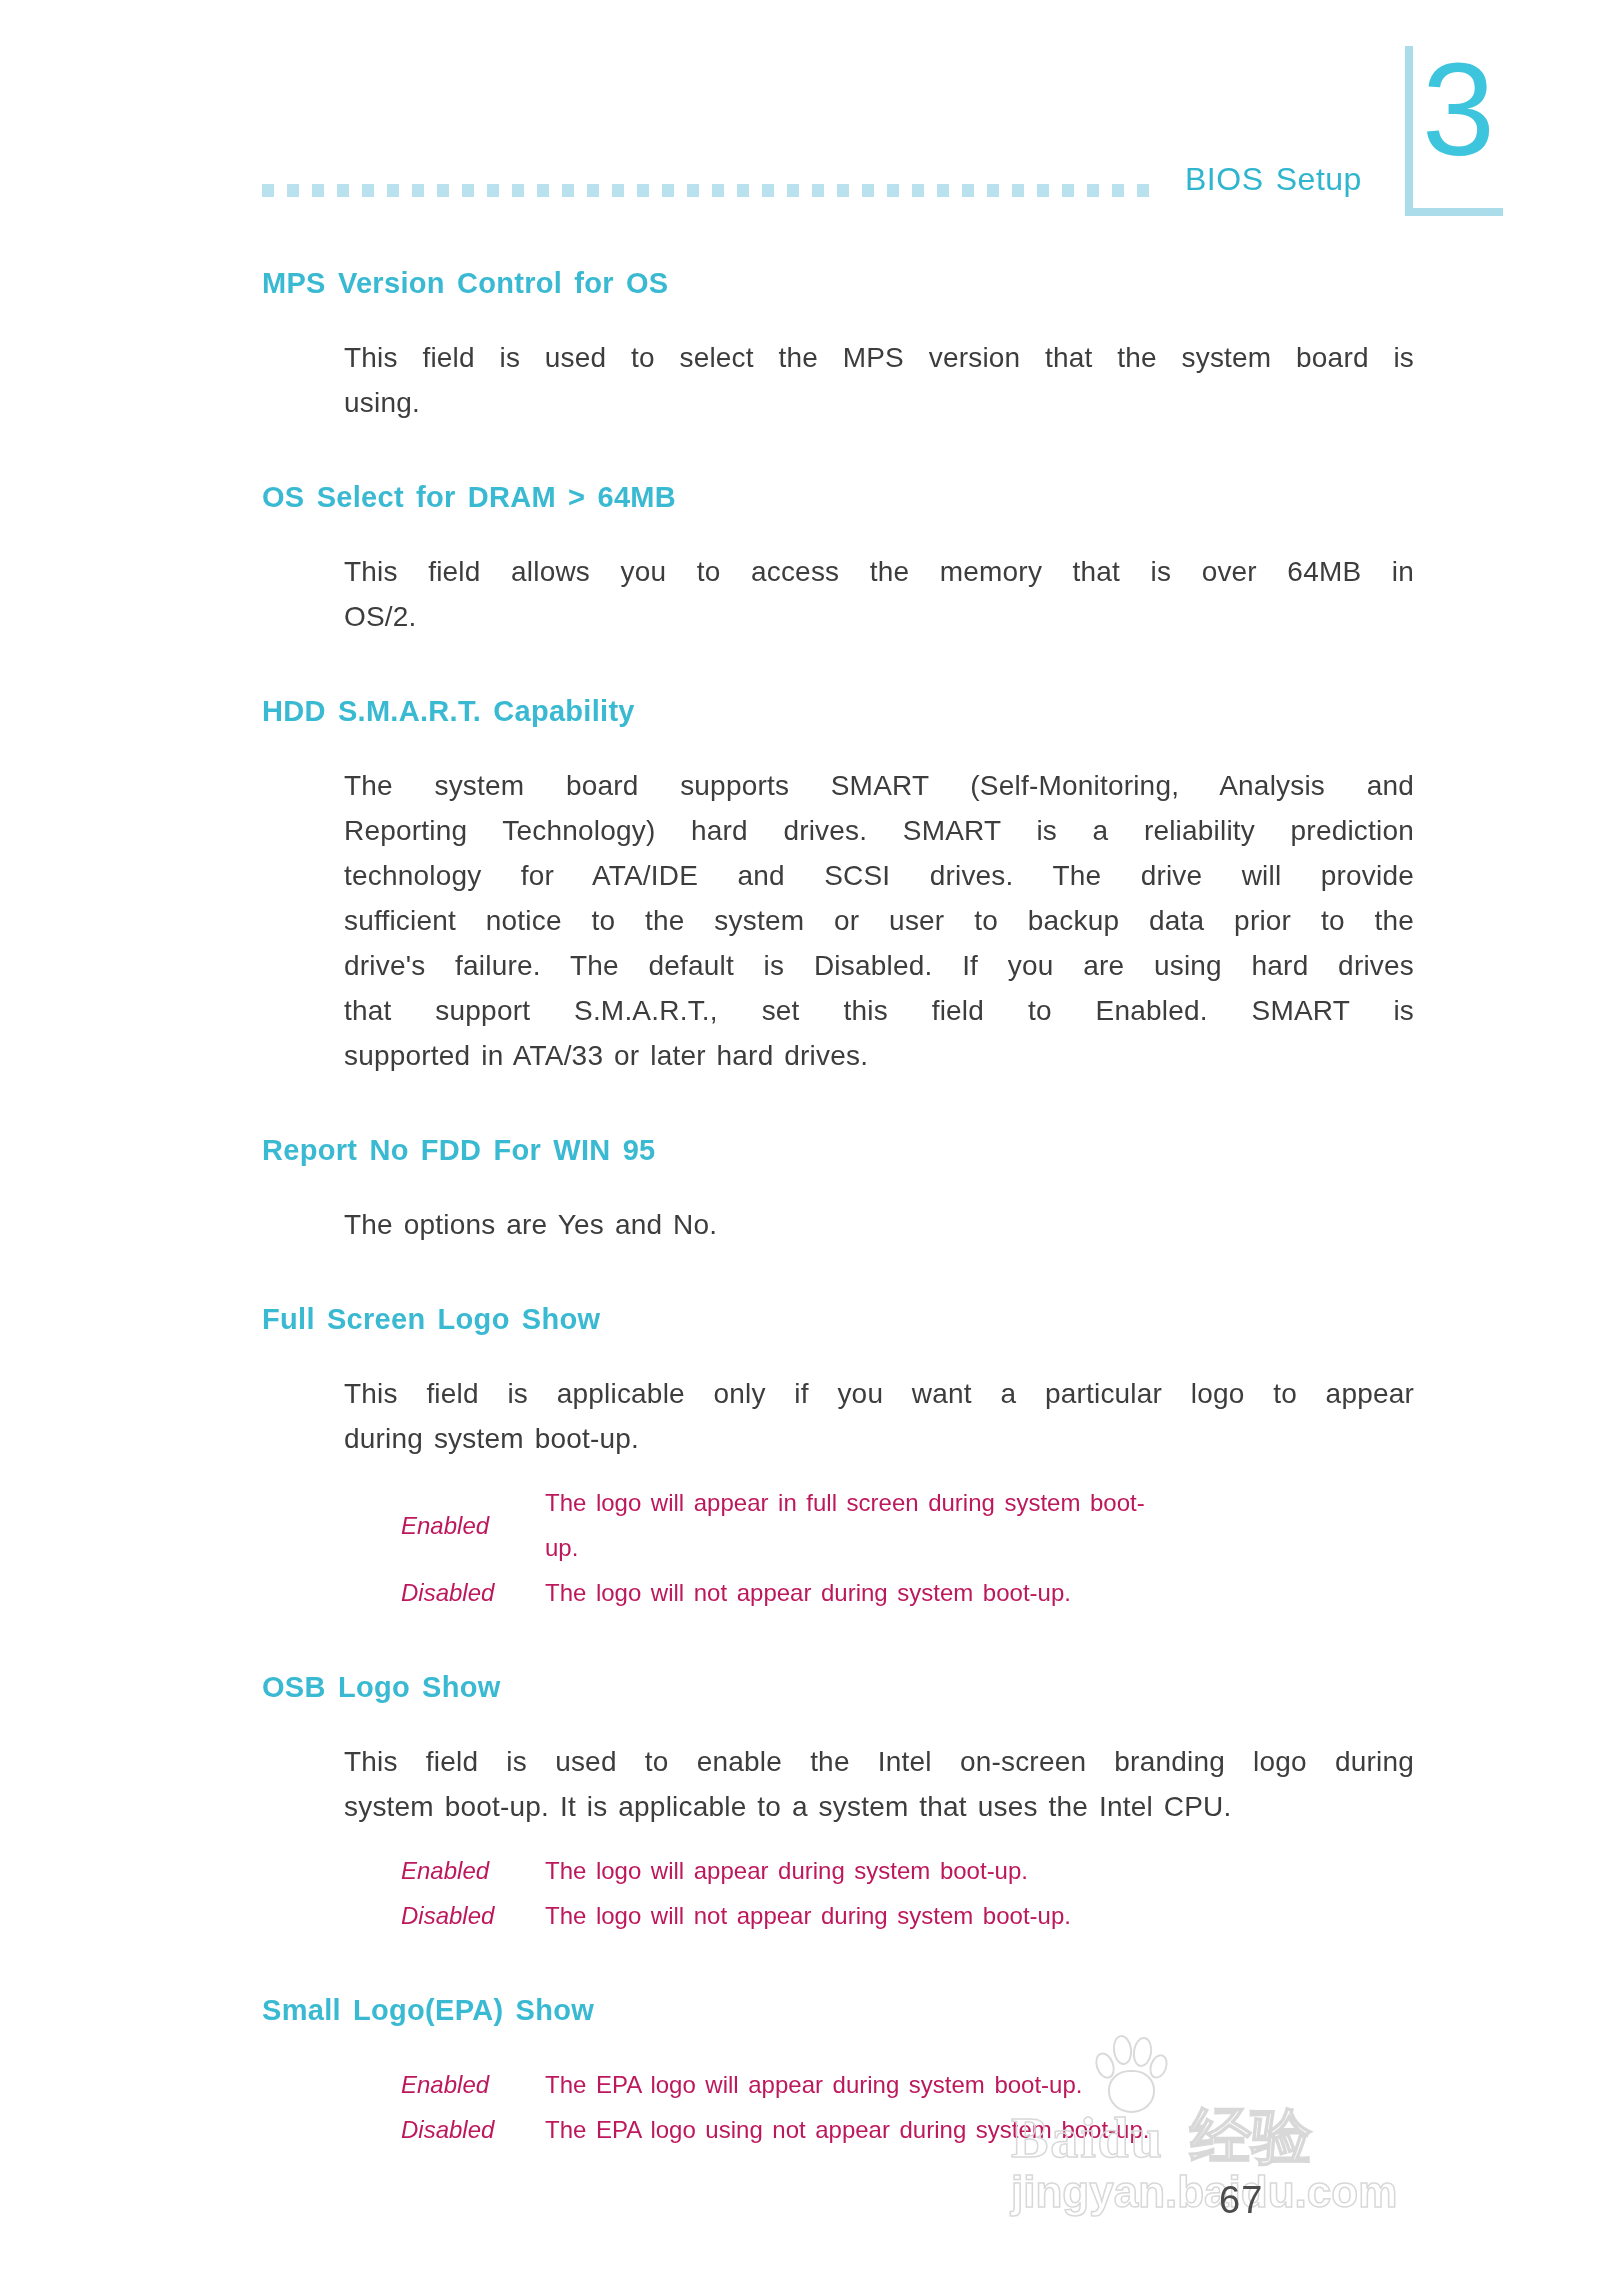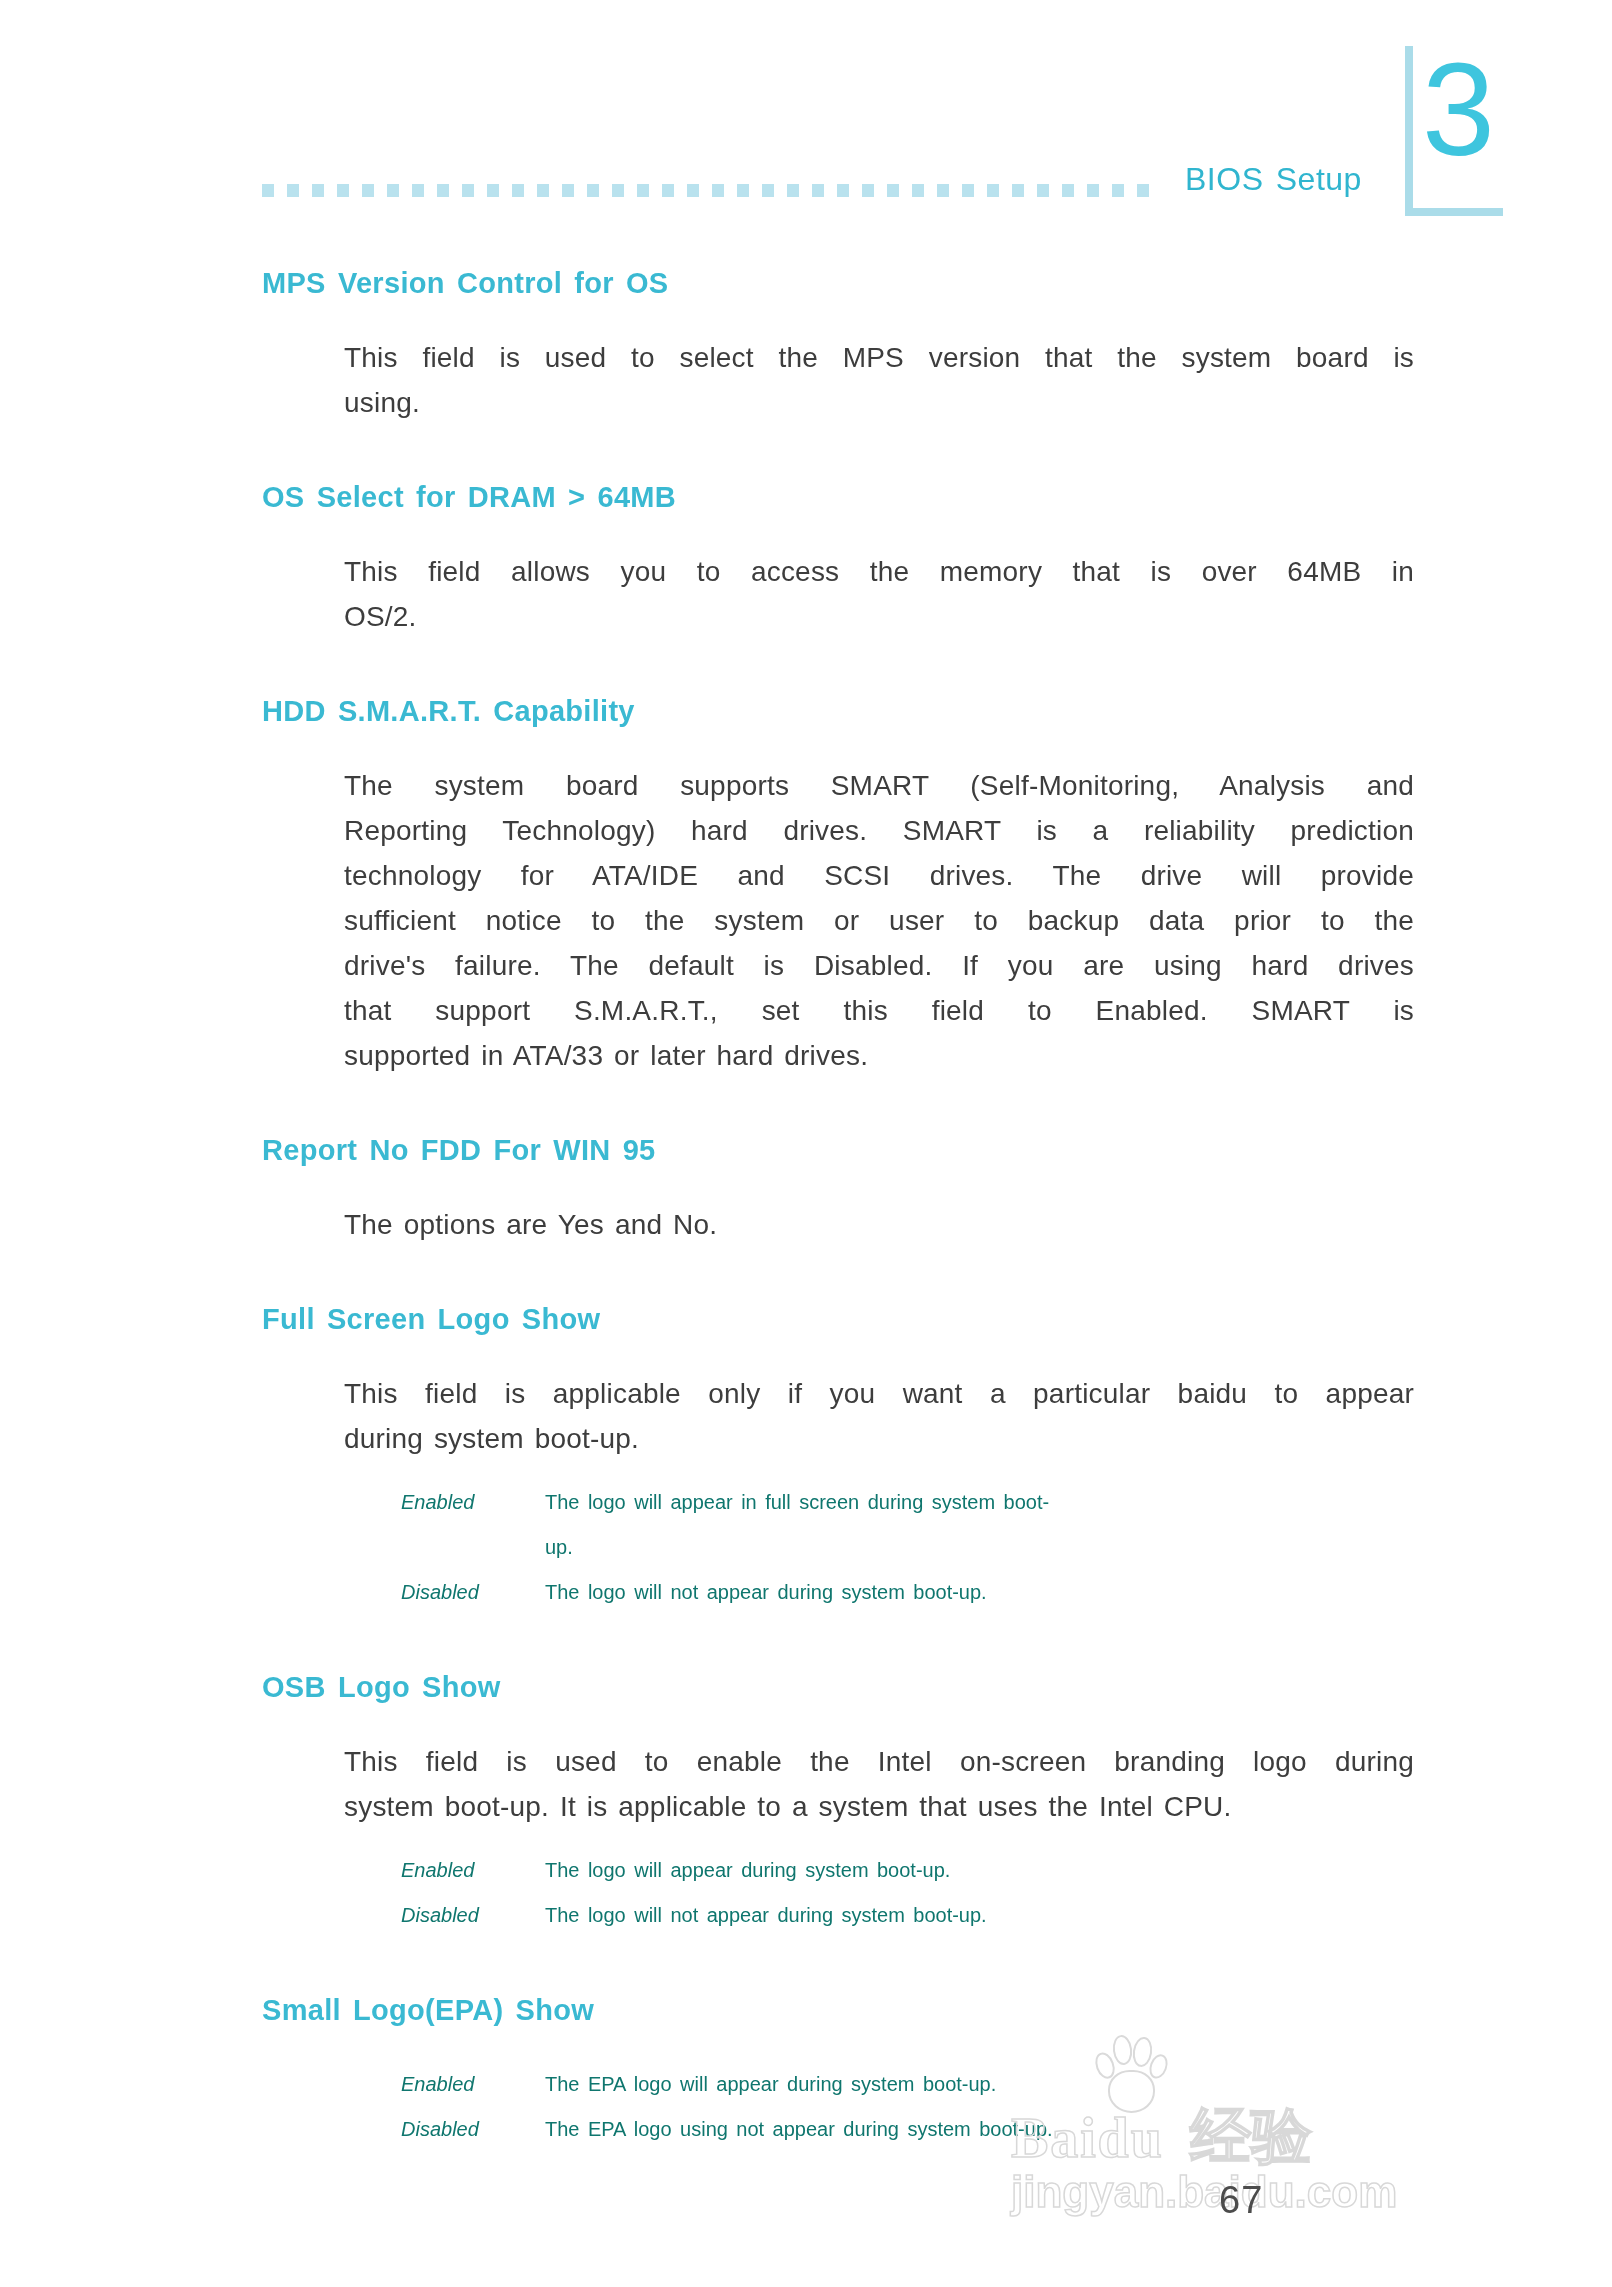--- a/index.html
+++ b/index.html
@@ -32,21 +32,21 @@
     color:#3ab9d2; letter-spacing:0.3px; word-spacing:3.8px;
   }
   .para {
     margin:0 0 0 82px; width:1070px; font-size:28px; line-height:45px;
     color:#3d3d3d; letter-spacing:0.2px; word-spacing:2.9px;
   }
   .jline { text-align:justify; text-align-last:justify; }
   .jline.last { text-align-last:left; }
 
   .opts { margin:19px 0 0 139px; }
-  .opt-row { display:flex; font-size:20px; line-height:45px; color:#0f766e; word-spacing:2.9px; }
+  .opt-row { display:flex; font-size:24px; line-height:45px; color:#be185d; word-spacing:2.9px;align-items:center; }
   .opt-label { flex:none; width:144px; font-style:italic; }
   .opt-desc { flex:1; white-space:pre-line; }
 
   
   .watermark { position:absolute; z-index:1; }
   .wm-text {
     color:rgba(255,255,255,0); -webkit-text-stroke:1.5px #d8d8d8;
     font-weight:bold; position:absolute; white-space:nowrap;
   }
   .wm-brand { left:1011px; top:2106px; font-size:56px; letter-spacing:1.9px;font-family:Liberation Serif, serif; }
@@ -110,21 +110,21 @@
     <div class="section">
       <h2 class="section-title">Report No FDD For WIN 95</h2>
       <div class="para">
           <div class="jline last">The options are Yes and No.</div>
         </div>
     </div>
 
     <div class="section">
       <h2 class="section-title">Full Screen Logo Show</h2>
       <div class="para">
-          <div class="jline">This field is applicable only if you want a particular baidu to appear</div>
+          <div class="jline">This field is applicable only if you want a particular logo to appear</div>
           <div class="jline last">during system boot-up.</div>
         </div>
       <div class="opts">
         <div class="opt-row">
           <span class="opt-label">Enabled</span>
           <span class="opt-desc">The logo will appear in full screen during system boot-
 up.</span>
         </div>
         <div class="opt-row">
           <span class="opt-label">Disabled</span>

